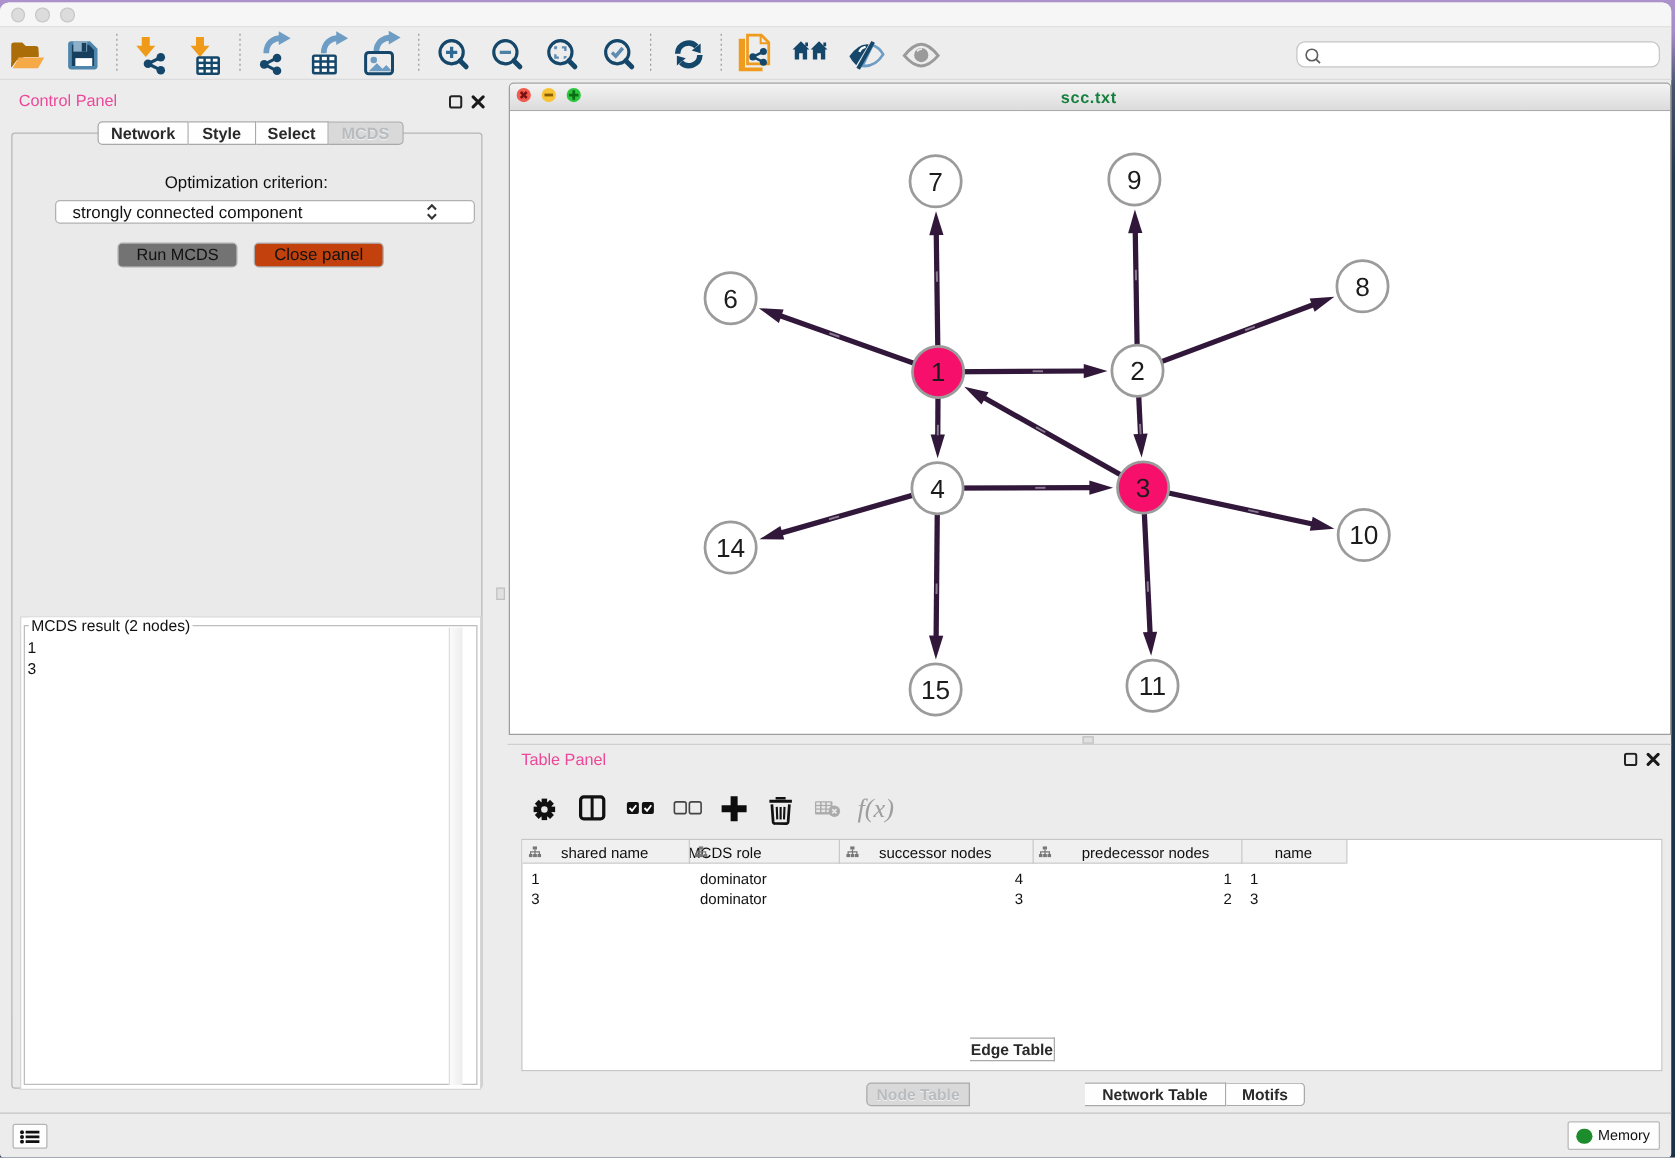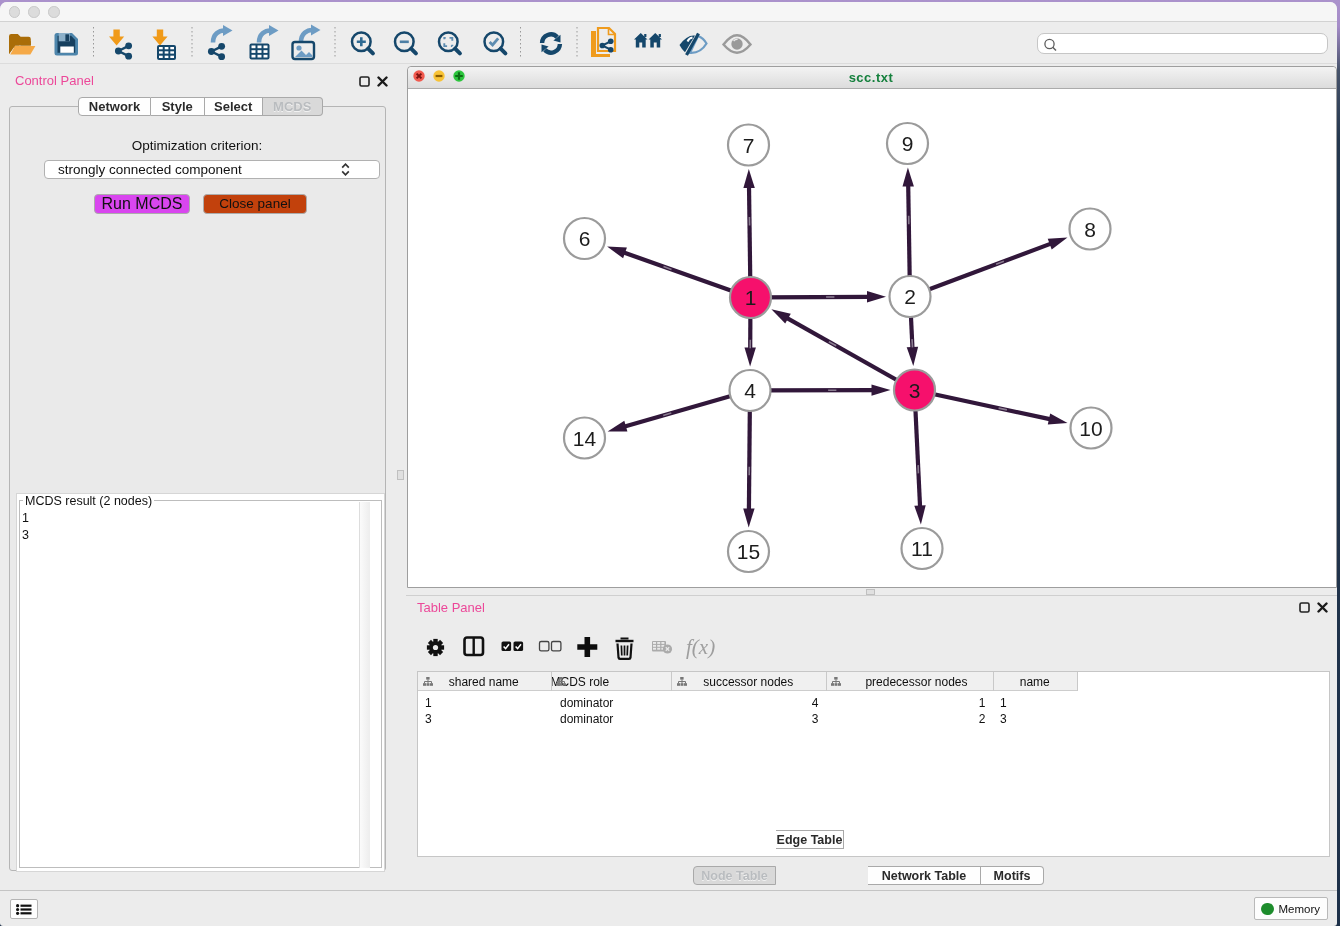--- a/index.html
+++ b/index.html
@@ -146,21 +146,21 @@
 <div class="tab" style="left:78px;top:97px;width:73px;border-radius:4px 0 0 4px;border-left:1px solid #a9a9a9;">Network</div>
 <div class="tab" style="left:151px;top:97px;width:53.5px;">Style</div>
 <div class="tab" style="left:204.5px;top:97px;width:58.5px;">Select</div>
 <div class="tab tabsel" style="left:263px;top:97px;width:59.5px;border-radius:0 4px 4px 0;">MCDS</div>
 <div class="abs" style="left:0;top:138px;width:394px;text-align:center;font-size:13.5px;color:#111">Optimization criterion:</div>
 <div class="abs" style="left:44px;top:160px;width:336px;height:19px;background:#fff;border:1px solid #b1b1b1;border-radius:4px;font-size:13.5px;color:#111;line-height:18px;padding-left:13px">strongly connected component</div>
 <svg class="abs" style="left:340px;top:163px" width="11" height="13" viewBox="0 0 11 13">
     <path d="M2.2 4.6 L5.5 1.2 L8.8 4.6" fill="none" stroke="#333" stroke-width="1.7"></path>
     <path d="M2.2 8.4 L5.5 11.8 L8.8 8.4" fill="none" stroke="#333" stroke-width="1.7"></path>
   </svg>
-<div class="abs" style="left:94px;top:193.5px;width:96px;height:20px;background:#d946ef;border:1px solid #acacac;border-radius:4px;font-size:16px;color:#111;text-align:center;line-height:18px">Run MCDS</div>
+<div class="abs" style="left:94px;top:193.5px;width:96px;height:20px;background:#737373;border:1px solid #acacac;border-radius:4px;font-size:13px;color:#111;text-align:center;line-height:18px">Run MCDS</div>
 <div class="abs" style="left:203px;top:193.5px;width:104px;height:20px;background:#c2410c;border:1px solid #acacac;border-radius:4px;font-size:13.5px;color:#111;text-align:center;line-height:18px">Close panel</div>
 <div class="abs" style="left:16px;top:493px;width:369px;height:379px;background:#fff;border:1px solid #d6d6d6"></div>
 <div class="abs" style="left:19px;top:500px;width:363px;height:368px;border:1px solid #bdbdbd"></div>
 <div class="abs" style="left:23px;top:493.5px;background:#fff;padding:0 2px;font-size:12.5px;color:#111">MCDS result (2 nodes)</div>
 <div class="abs" style="left:22px;top:510px;font-size:12.5px;color:#111;line-height:17px">1<br>3</div>
 <div class="abs" style="left:358.5px;top:501.5px;width:11px;height:366px;background:linear-gradient(90deg,#fbfbfb,#ededed);border-left:1px solid #ddd"></div>
 <div class="abs" style="left:396.5px;top:470px;width:7px;height:10px;background:#e0e0e0;border:1px solid #c0c0c0"></div>
 <div class="abs" style="left:866px;top:589px;width:9px;height:6px;background:#e0e0e0;border:1px solid #c0c0c0"></div>
 <div class="abs" style="left:406.5px;top:66px;width:930px;height:522px;border:1px solid #9e9e9e;border-radius:4px 4px 0 0;background:#fff">
     <div style="position:absolute;left:0;top:0;width:100%;height:21.5px;background:linear-gradient(180deg,#f3f3f3,#dcdcdc);border-bottom:1px solid #ababab;border-radius:4px 4px 0 0"></div>

